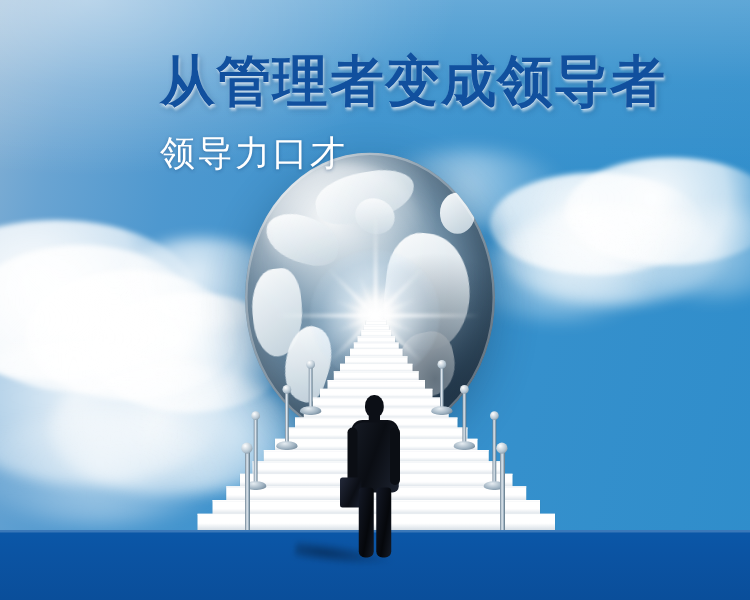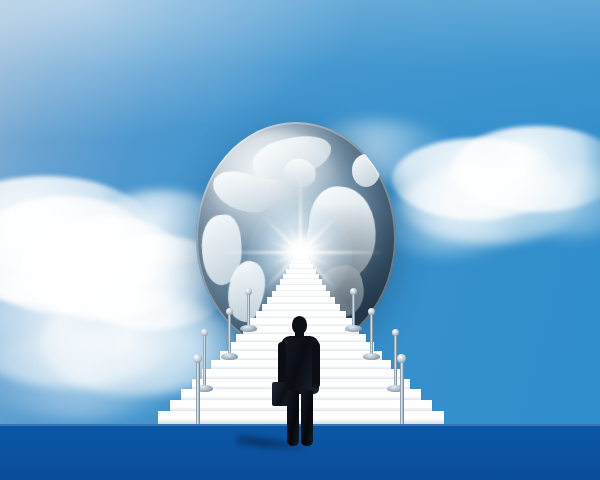--- a/index.html
+++ b/index.html
@@ -412,14 +412,16 @@
     <div class="man-neck" style="left:24px; top:16px;"></div>
     <div class="man-shoulder" style="left:10px; top:20px;"></div>
     <div class="man-torso" style="left:10px; top:22px;"></div>
     <div class="man-arm" style="left:7px; top:26px;"></div>
     <div class="man-arm" style="left:41px; top:26px;"></div>
     <div class="briefcase" style="left:1px; top:66px;"></div>
     <div class="man-leg" style="left:16px; top:74px;"></div>
     <div class="man-leg" style="left:30px; top:74px;"></div>
   </div>
 
+  <div class="headline">从管理者变成领导者</div>
+  <div class="subhead">领导力口才</div>
 
 </div>
 
 </body></html>

